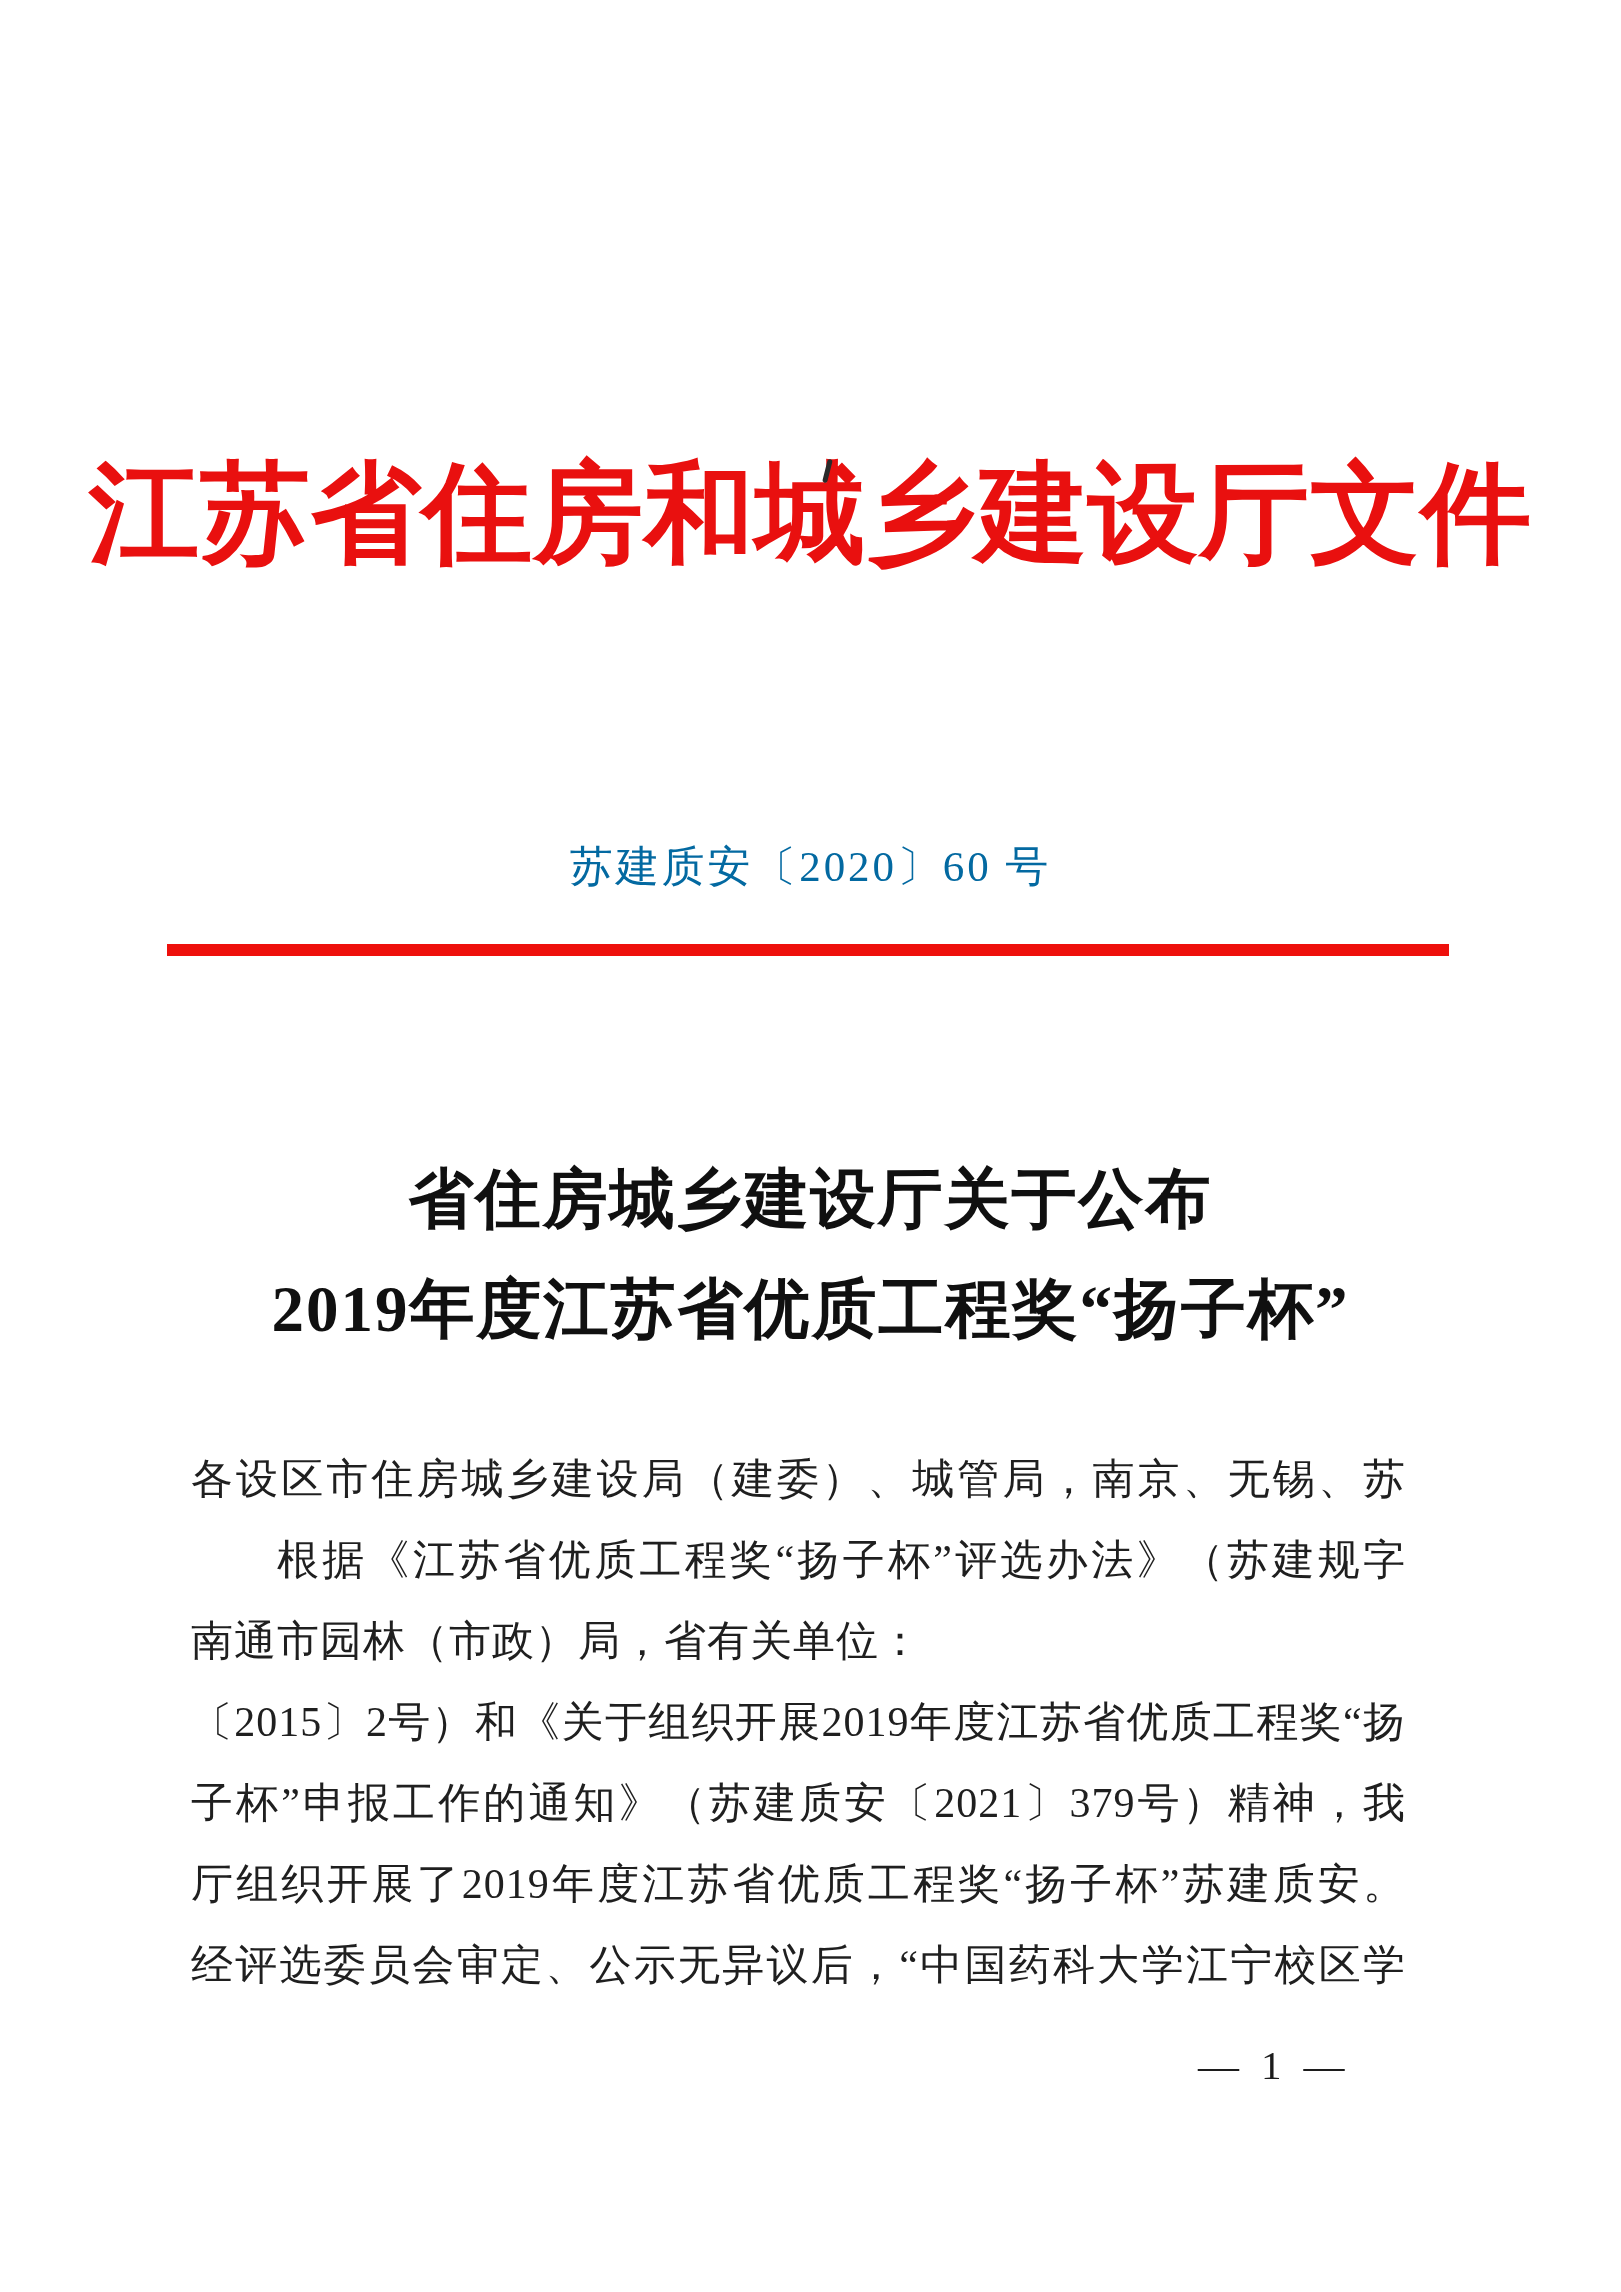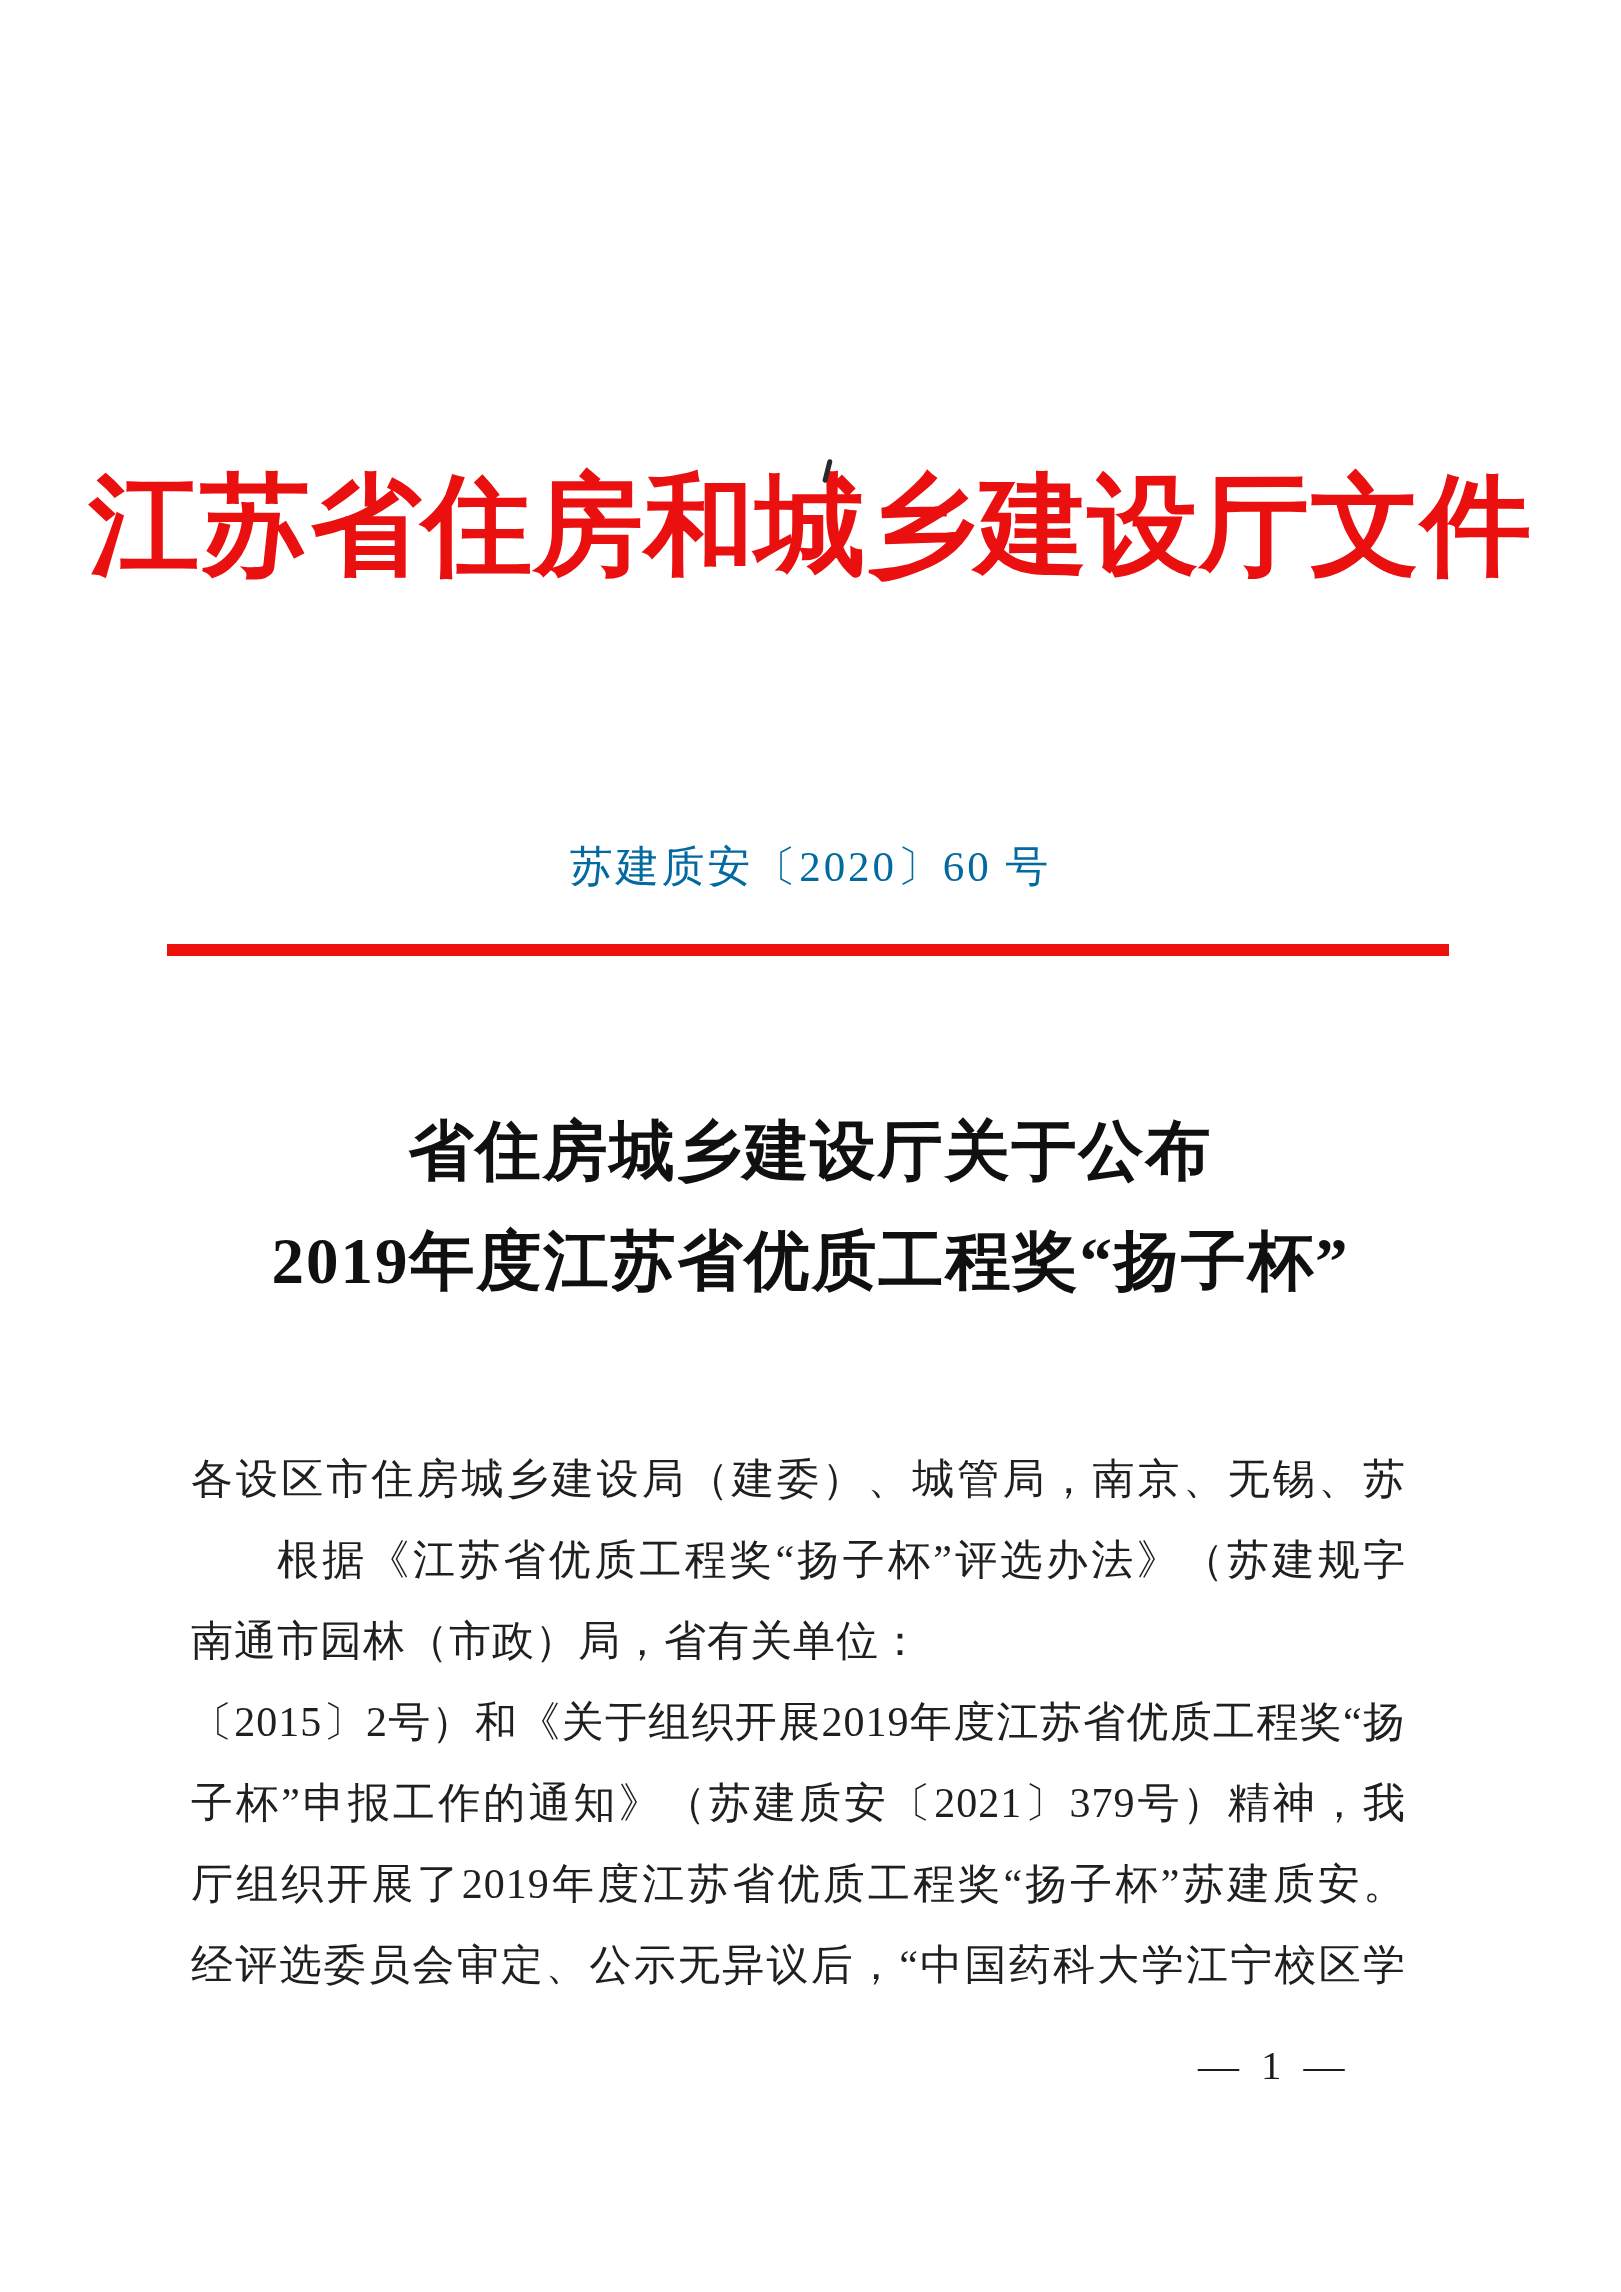--- a/index.html
+++ b/index.html
@@ -14,21 +14,21 @@
     margin: 0 auto;
     background: #ffffff;
     overflow: hidden;
     font-family: "Liberation Serif", "DejaVu Serif", serif;
     color: #1c1c1c;
   }
 
   
   .org-title {
     position: absolute;
-    top: 374px;
+    top: 362px;
     left: 0;
     width: 100%;
     text-align: center;
     font-size: 110px;
     line-height: 157px;
     font-weight: 700;
     color: #e9100f;
     letter-spacing: 1px;
     white-space: nowrap;
   }
@@ -53,21 +53,21 @@
     top: 944px;
     left: 167px;
     width: 1282px;
     height: 11.8px;
     background: #ee100c;
   }
 
   
   .doc-title {
     position: absolute;
-    top: 1096px;
+    top: 1144px;
     left: 0;
     width: 100%;
     text-align: center;
     font-weight: 700;
     font-size: 65px;
     line-height: 110px;
     color: #101010;
     letter-spacing: 2px;
   }
   .doc-title .t-line { white-space: nowrap; }

